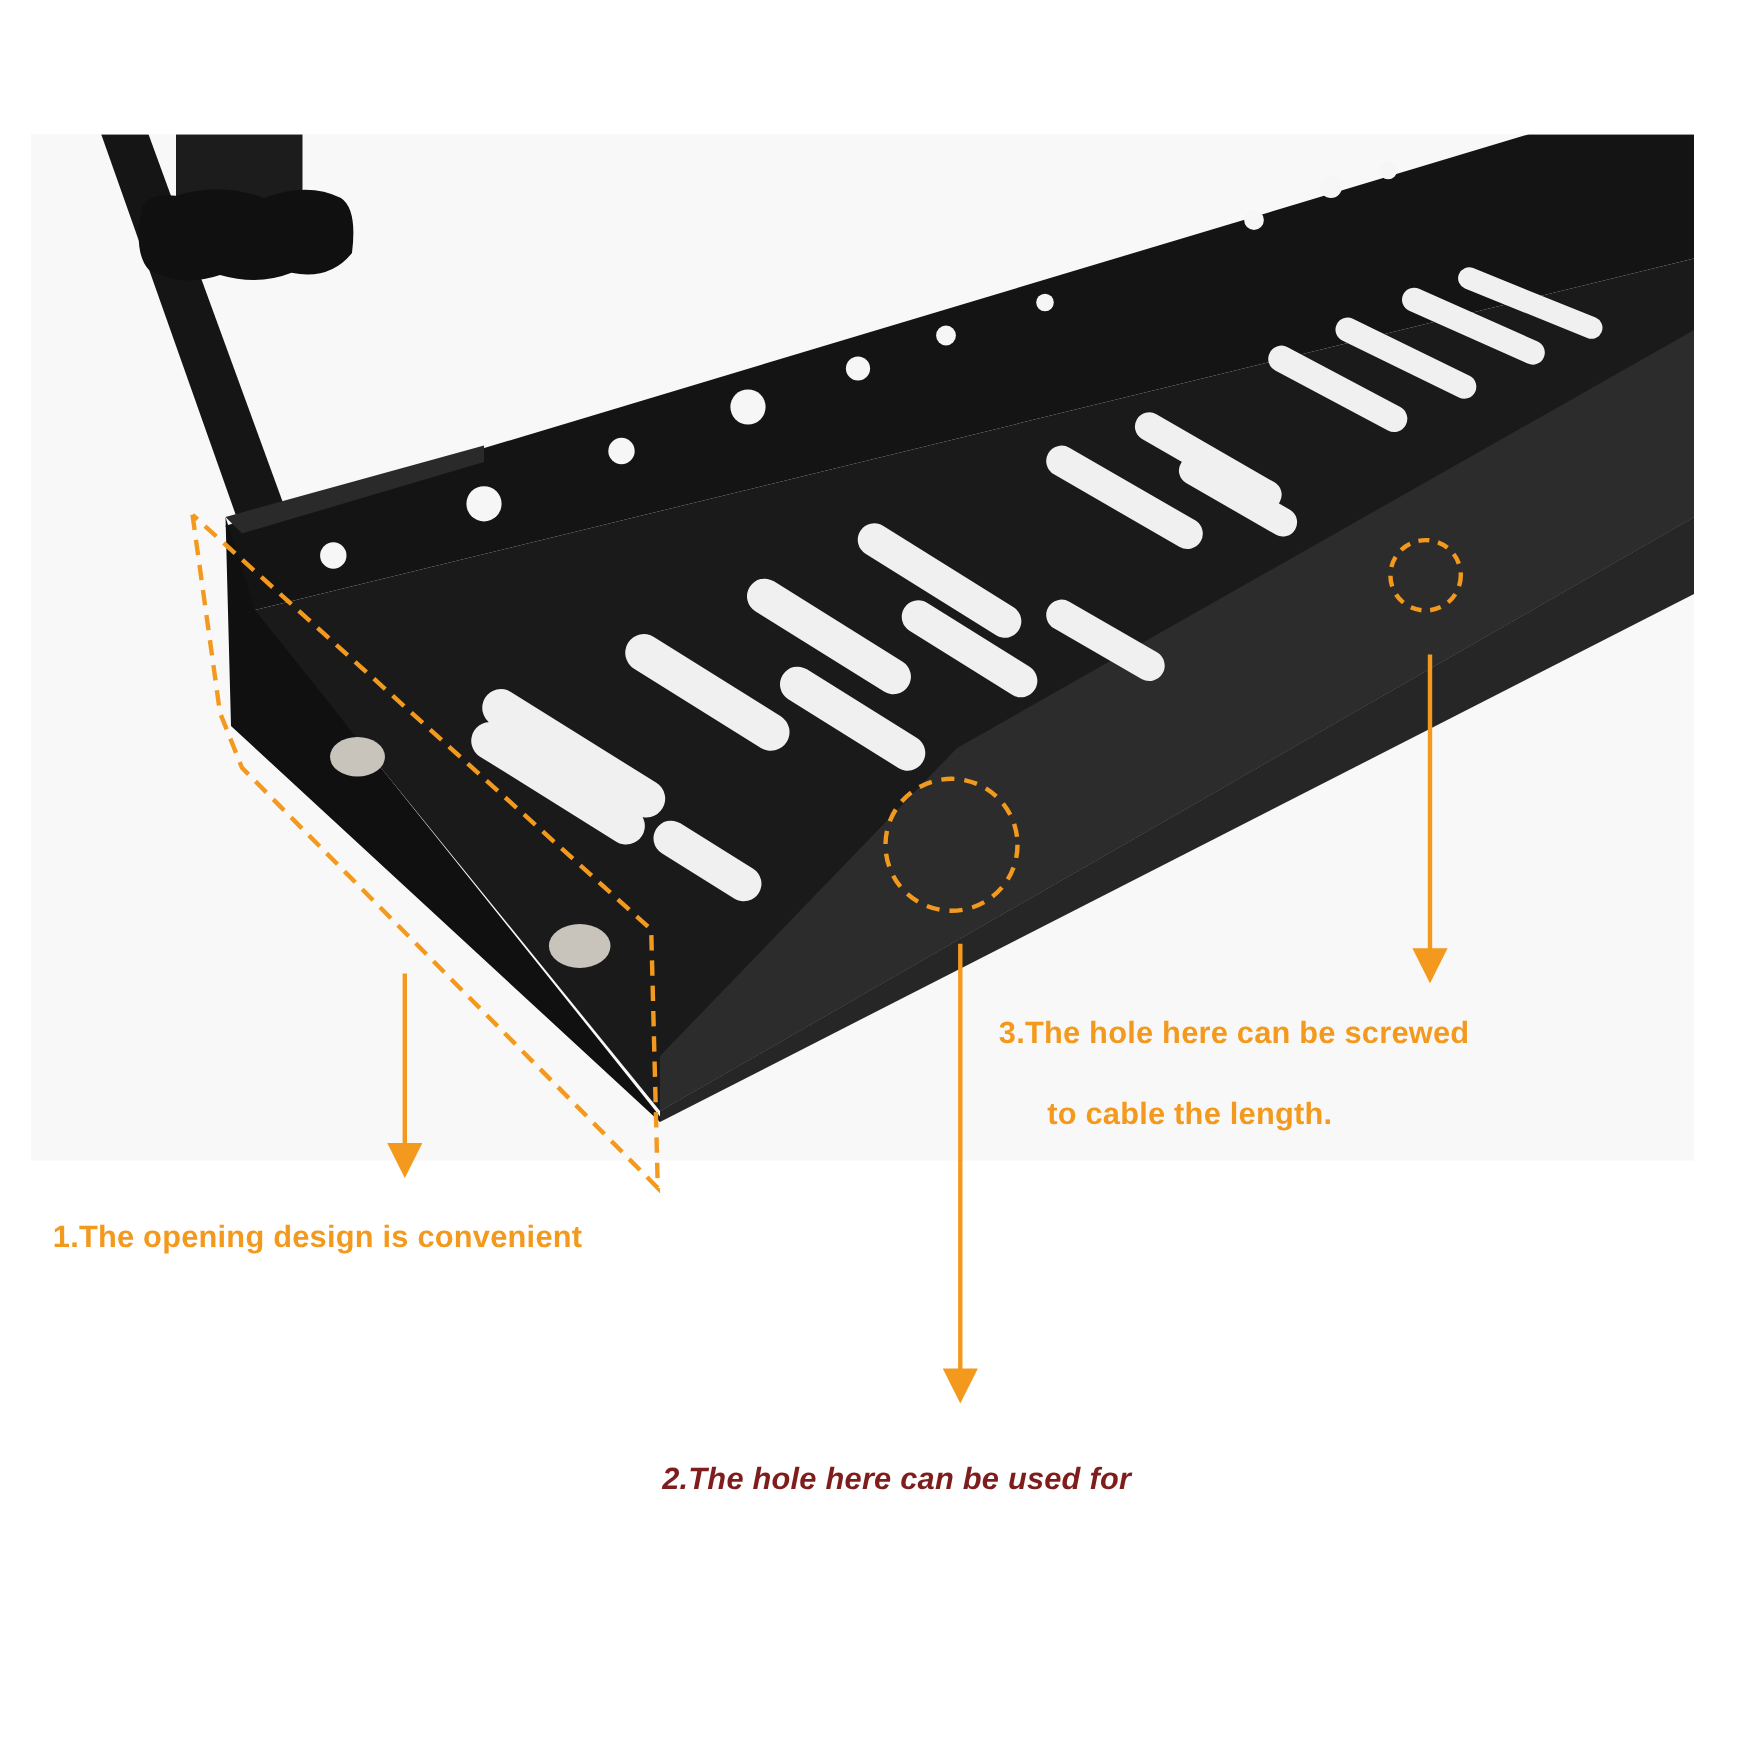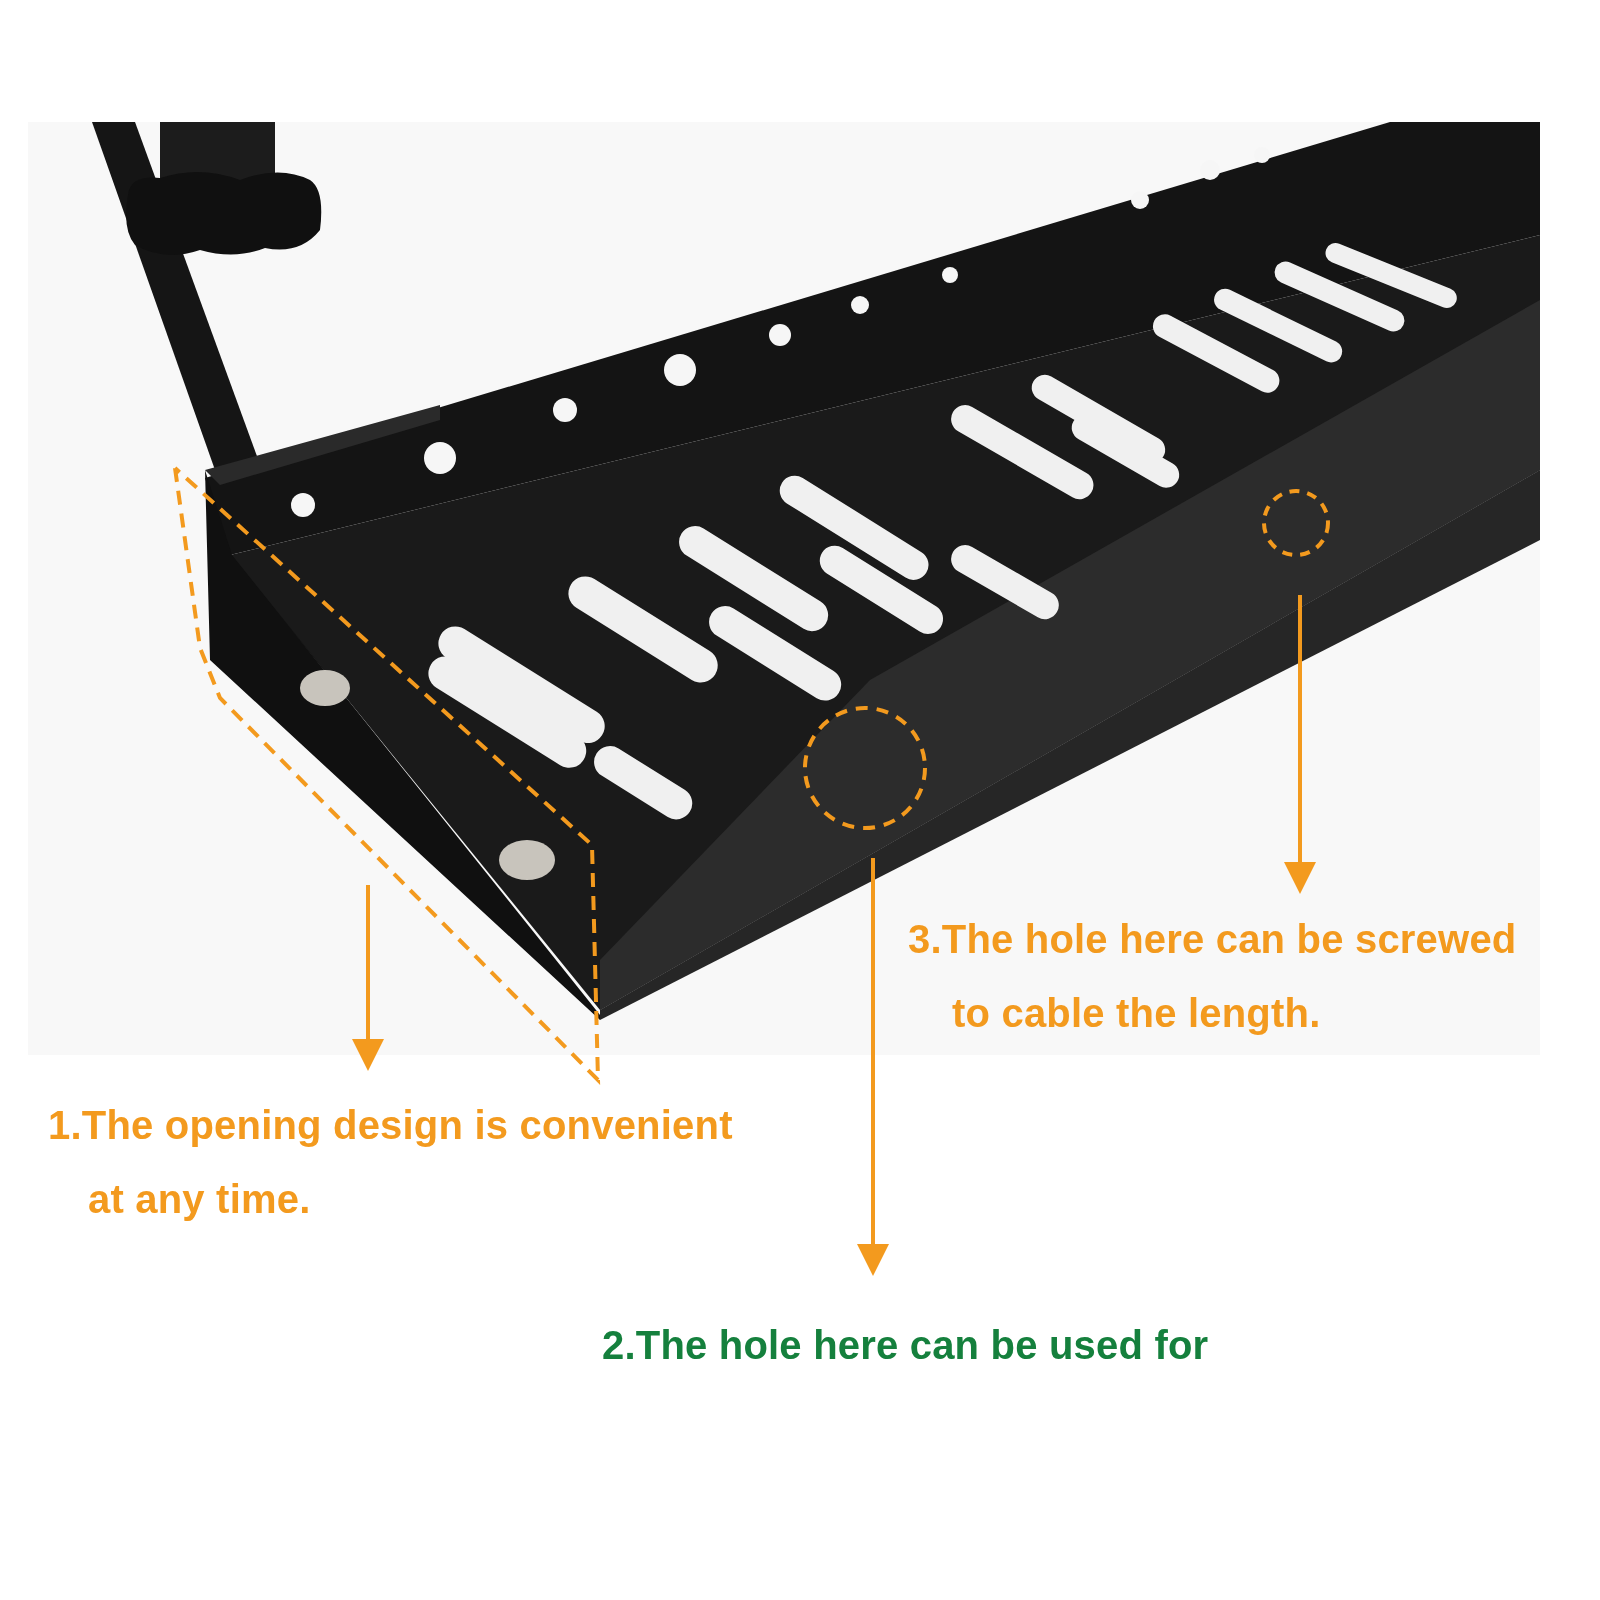--- a/index.html
+++ b/index.html
@@ -2,21 +2,21 @@
 <html><head>
   <meta charset="utf-8">
   <style>
     html, body { margin: 0; padding: 0; background: #ffffff; }
     body { width: 1600px; height: 1600px; position: relative; overflow: hidden;
            font-family: "Liberation Sans", "DejaVu Sans", sans-serif; }
     .photo { position: absolute; left: 28px; top: 122px; width: 1512px; height: 933px;
              background: #f8f8f8; overflow: hidden; }
     .photo svg { position: absolute; left: 0; top: 0; }
     .overlay { position: absolute; left: 0; top: 0; width: 1600px; height: 1600px; pointer-events: none; }
-    .caption { position: absolute; font-weight: bold; font-size: 40px; line-height: 74px;
+    .caption { position: absolute; font-weight: bold; font-size: 28px; line-height: 74px;
                letter-spacing: 0.2px; }
     .caption .line { display: block; white-space: nowrap; }
     #cap1 { left: 48px; top: 1088px; }
     #cap1 .indent { padding-left: 40px; }
     #cap2 { left: 602px; top: 1308px; }
     #cap2 .indent { padding-left: 42px; }
     #cap3 { left: 908px; top: 902px; }
     #cap3 .indent { padding-left: 44px; }
   </style>
 </head>
@@ -91,23 +91,22 @@
 
   <circle cx="865" cy="768" r="60" fill="none" stroke="#F39A1E" stroke-width="4" stroke-dasharray="12,9"></circle>
   <line x1="873" y1="858" x2="873" y2="1260" stroke="#F39A1E" stroke-width="4" marker-end="url(#arrowhead)"></line>
 
   <circle cx="1296" cy="523" r="32" fill="none" stroke="#F39A1E" stroke-width="4" stroke-dasharray="10,8"></circle>
   <line x1="1300" y1="595" x2="1300" y2="878" stroke="#F39A1E" stroke-width="4" marker-end="url(#arrowhead)"></line>
 </svg>
 
 <div class="caption" id="cap1" style="color:#F39A1E;">
   <span class="line">1.The opening design is convenient</span>
-  <span class="line indent">at any time.</span>
 </div>
 
-<div class="caption" id="cap2" style="color:#15803d;">
+<div class="caption" id="cap2" style="color:#7f1d1d;font-style:italic;">
   <span class="line">2.The hole here can be used for</span>
 </div>
 
 <div class="caption" id="cap3" style="color:#F39A1E;">
   <span class="line">3.The hole here can be screwed</span>
   <span class="line indent">to cable the length.</span>
 </div>
 
 </body></html>

